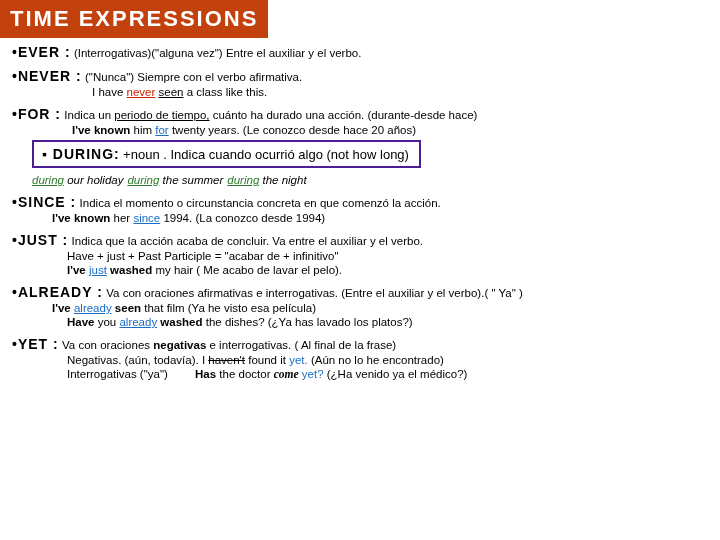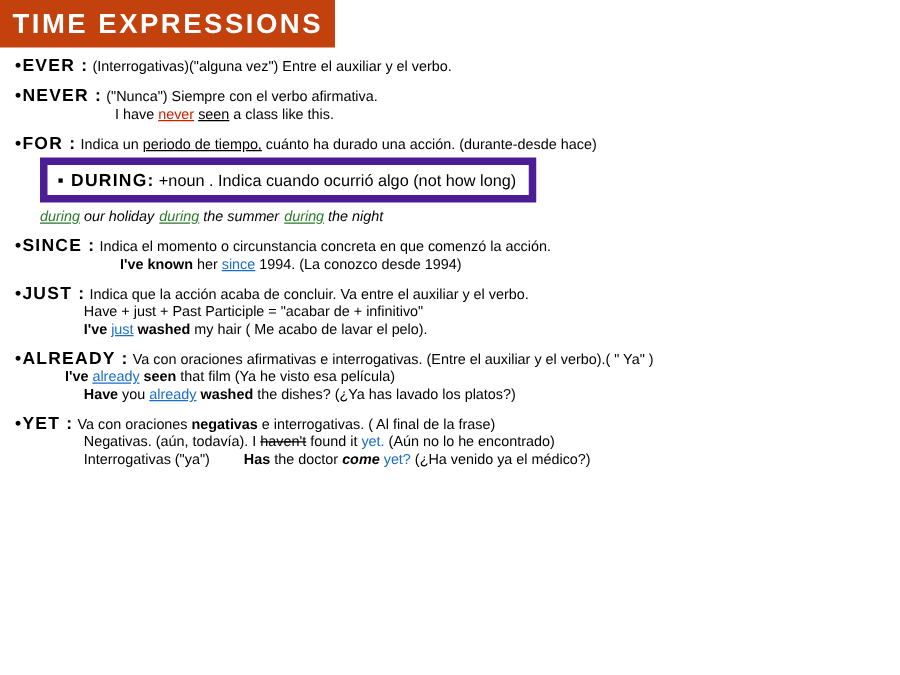--- a/index.html
+++ b/index.html
@@ -50,21 +50,21 @@
     }
 
     .example-line {
       margin-left: 40px;
       margin-top: 2px;
       font-size: 11.5px;
     }
 
     
     .during-box {
-      border: 6px solid #4c1d95;
+      border: 2px solid #4c1d95;
       display: inline-block;
       padding: 4px 10px 4px 8px;
       margin: 4px 0 4px 20px;
       background: #fff;
     }
 
     .during-box-title {
       font-weight: 900;
       font-size: 14px;
       letter-spacing: 1px;
@@ -124,20 +124,21 @@
       font-weight: bold;
     }
 
     .havent {
       text-decoration: line-through;
     }
 
     .come-bold {
       font-weight: bold;
       font-style: italic;
+      font-family: Liberation Serif, serif;
     }
 
     .ive {
       font-weight: bold;
     }
 
     .have-bold {
       font-weight: bold;
     }
 
@@ -173,40 +174,43 @@
     </div>
     <div class="example-line" style="margin-left:80px;">
       <span>I have </span><span class="never-word">never</span><span> <span style="text-decoration:underline;">seen</span> a class like this.</span>
     </div>
   </div>
 
   <div class="section">
     <div>
       <span class="bullet keyword">•FOR :</span>
       <span class="desc"> Indica un <span class="period-underline">periodo de tiempo,</span> cuánto ha durado una acción. (durante-desde hace)</span>
+    </div>
+    <div class="example-line" style="margin-left:60px;">
+      <span class="ive">I've</span><span> <span class="known-bold">known</span> him </span><span class="for-word">for</span><span> twenty years.  (Le conozco desde hace 20 años)</span>
     </div>
 
     
     <div class="during-box">
       <span class="during-box-title">▪ DURING:</span>
       <span style="font-size:13px;"> +noun . Indica cuando ocurrió algo (not how long)</span>
     </div>
     <div class="during-examples">
       <span><span class="during-word">during</span> our holiday</span>
       <span><span class="during-word">during</span> the summer</span>
       <span><span class="during-word">during</span> the night</span>
     </div>
   </div>
 
   <div class="section">
     <div>
       <span class="bullet keyword">•SINCE :</span>
       <span class="desc"> Indica el momento o circunstancia concreta en que comenzó la acción.</span>
     </div>
-    <div class="example-line" style="margin-left:84px;">
+    <div class="example-line" style="margin-left:40px;">
       <span class="ive">I've</span><span> <span class="known-bold">known</span> her </span><span class="since-word">since</span><span> 1994.  (La conozco desde 1994)</span>
     </div>
   </div>
 
   <div class="section">
     <div>
       <span class="bullet keyword">•JUST :</span>
       <span class="desc"> Indica que la acción acaba de concluir. Va entre el auxiliar y el verbo.</span>
     </div>
     <div class="example-line" style="margin-left:55px;">

